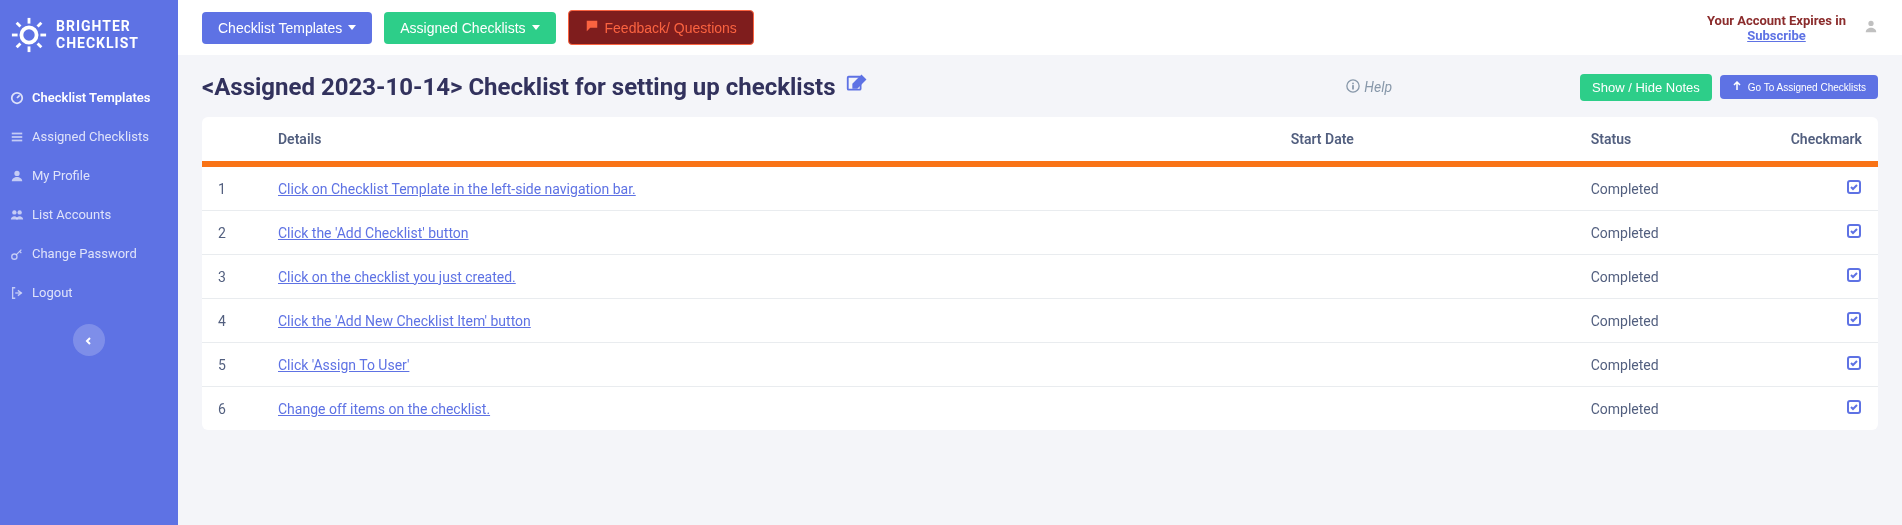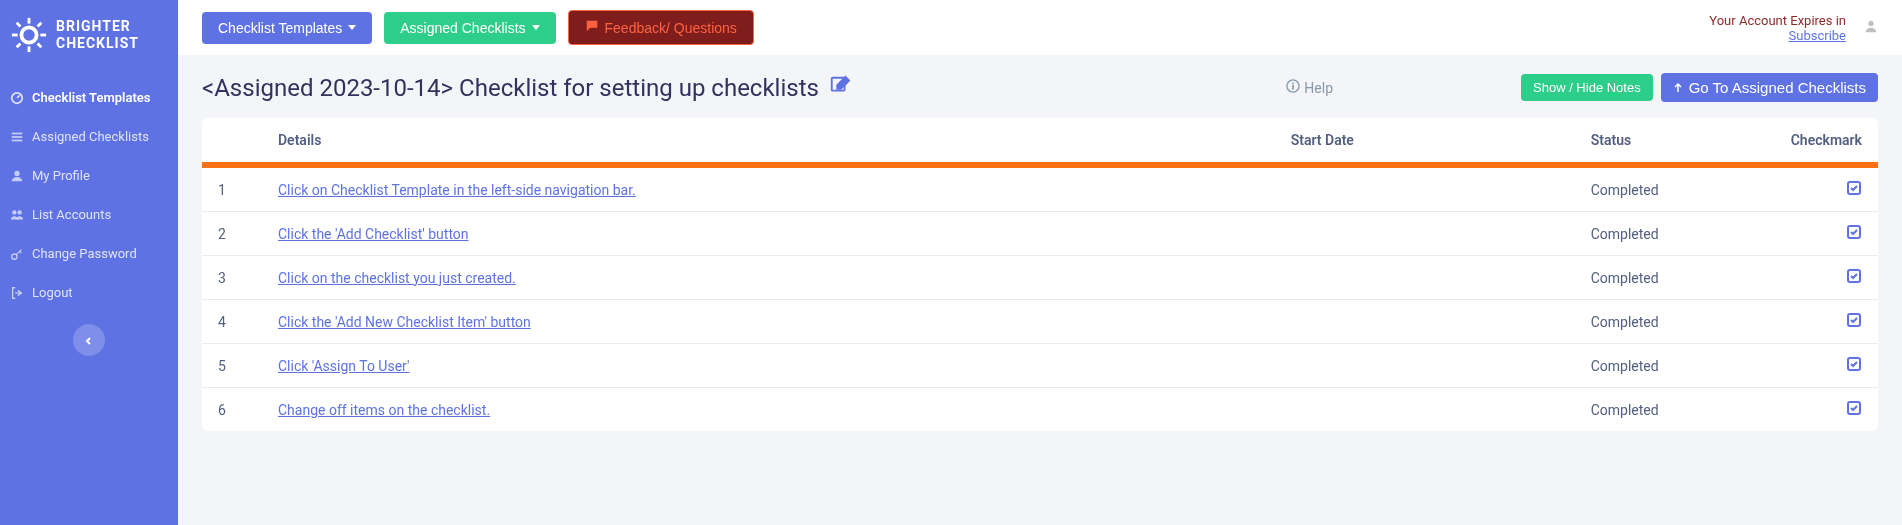--- a/index.html
+++ b/index.html
@@ -19,34 +19,34 @@
     .collapse-btn { width: 32px; height: 32px; border-radius: 50%; background: rgba(255,255,255,0.2); display: flex; align-items: center; justify-content: center; cursor: pointer; color: #fff; }
     
     .main { flex: 1; display: flex; flex-direction: column; }
     
     .topbar { background: #fff; padding: 10px 24px; display: flex; align-items: center; gap: 12px; }
     .btn { padding: 8px 16px; border-radius: 4px; border: none; cursor: pointer; font-size: 14px; display: inline-flex; align-items: center; gap: 6px; }
     .btn-primary { background: #5e72e4; color: #fff; }
     .btn-success { background: #2dce89; color: #fff; }
     .btn-outline-warning { background: #7f1d1d; border: 1px solid #fb6340; color: #fb6340; }
     .btn-green { background: #2dce89; color: #fff; font-size: 13px; padding: 6px 12px; }
-    .btn-indigo { background: #5e72e4; color: #fff; font-size: 15px; padding: 6px 12px; }
+    .btn-indigo { background: #5e72e4; color: #fff; font-size: 10px; padding: 6px 12px; }
     .caret-down { width: 0; height: 0; border-left: 4px solid transparent; border-right: 4px solid transparent; border-top: 5px solid currentColor; }
     .topbar-right { margin-left: auto; display: flex; align-items: center; gap: 18px; }
-    .account-text { text-align: right; font-size: 13px; }
+    .account-text { text-align: center; font-size: 13px; font-weight: bold; }
     .account-expires { color: #8b2c2c; }
     .account-subscribe { color: #5e72e4; text-decoration: underline; cursor: pointer; }
     .user-icon { color: #c0c0c0; width: 14px; }
     
     .content { padding: 18px 24px; }
     .page-header { display: flex; align-items: center; gap: 10px; margin-bottom: 16px; }
-    .page-title { font-size: 24px; color: #32325d; font-weight: 400; }
+    .page-title { font-size: 24px; color: #32325d; font-weight: 700; }
     .edit-icon { color: #5e72e4; cursor: pointer; }
     .header-actions { margin-left: auto; display: flex; align-items: center; gap: 8px; }
-    .help-link { color: #8898aa; font-size: 14px; margin-right: 180px; display: flex; align-items: center; gap: 4px; cursor: pointer; }
+    .help-link { color: #8898aa; font-size: 14px; margin-right: 180px; display: flex; align-items: center; gap: 4px; cursor: pointer; font-style: italic; }
     
     .table-wrap { background: #fff; border-radius: 6px; overflow: hidden; }
     table { width: 100%; border-collapse: collapse; }
     th { text-align: left; padding: 14px 16px; font-size: 14px; color: #525f7f; font-weight: 600; border-bottom: 6px solid #f97316; }
     td { padding: 12px 16px; font-size: 14px; color: #525f7f; border-bottom: 1px solid #e9ecef; }
     tr:last-child td { border-bottom: none; }
     .col-num { width: 60px; }
     .col-date { width: 300px; }
     .col-status { width: 200px; }
     .col-check { width: 100px; text-align: right; }

